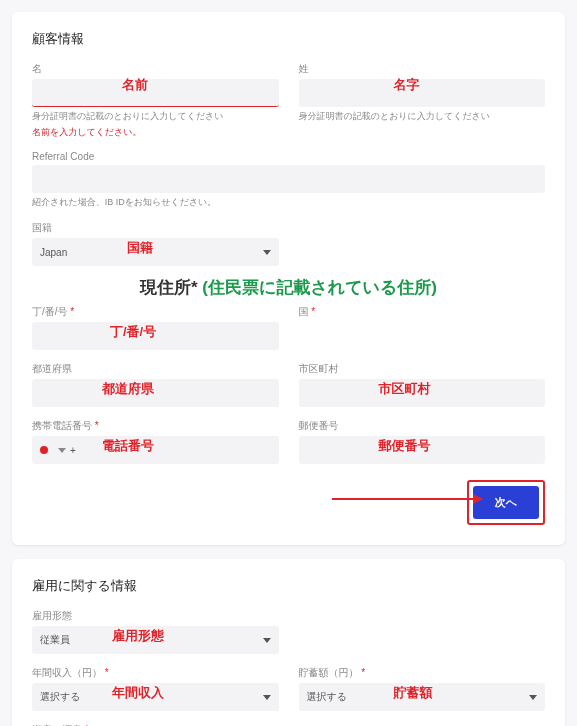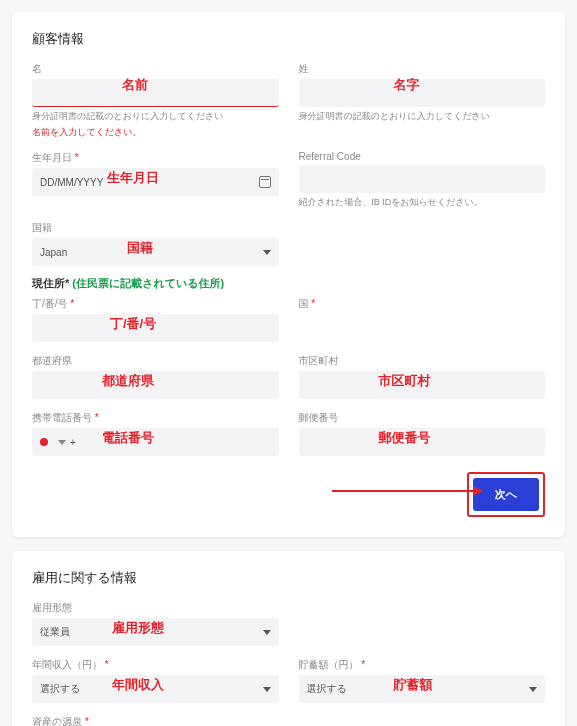--- a/index.html
+++ b/index.html
@@ -58,23 +58,24 @@
   .input.underline-red {
     border-bottom: 1px solid #e0222a;
   }
   .helper {
     font-size: 9px;
     color: #888;
     margin-top: 3px;
   }
   .helper.error { color: #e0222a; }
   .section-sub {
-    font-size: 11px;
+    font-size: 17px;
     font-weight: 700;
     margin: 10px 0 6px 0;
+    text-align: center;
   }
   .section-sub .green { color: #1a9a4a; font-weight: 600; }
   .chevron {
     width: 0; height: 0;
     border-left: 4px solid transparent;
     border-right: 4px solid transparent;
     border-top: 5px solid #555;
   }
   .cal-icon {
     width: 12px; height: 12px;
@@ -164,28 +165,20 @@
       <div class="input"></div>
       <div class="helper">身分証明書の記載のとおりに入力してください</div>
       <div class="annot" style="top:14px; left:95px;">名字</div>
     </div>
   </div>
 
   <div class="col-spacer"></div>
 
   <div class="row">
     <div class="col">
-      <span class="field-label"><span>生年月日</span> <span class="req">*</span></span>
-      <div class="input">
-        <span>DD/MM/YYYY</span>
-        <span class="cal-icon"></span>
-      </div>
-      <div class="annot" style="top:18px; left:75px;">生年月日</div>
-    </div>
-    <div class="col">
       <span class="field-label">Referral Code</span>
       <div class="input"></div>
       <div class="helper">紹介された場合、IB IDをお知らせください。</div>
     </div>
   </div>
 
   <div class="col-spacer"></div>
 
   <div class="row">
     <div class="col">

